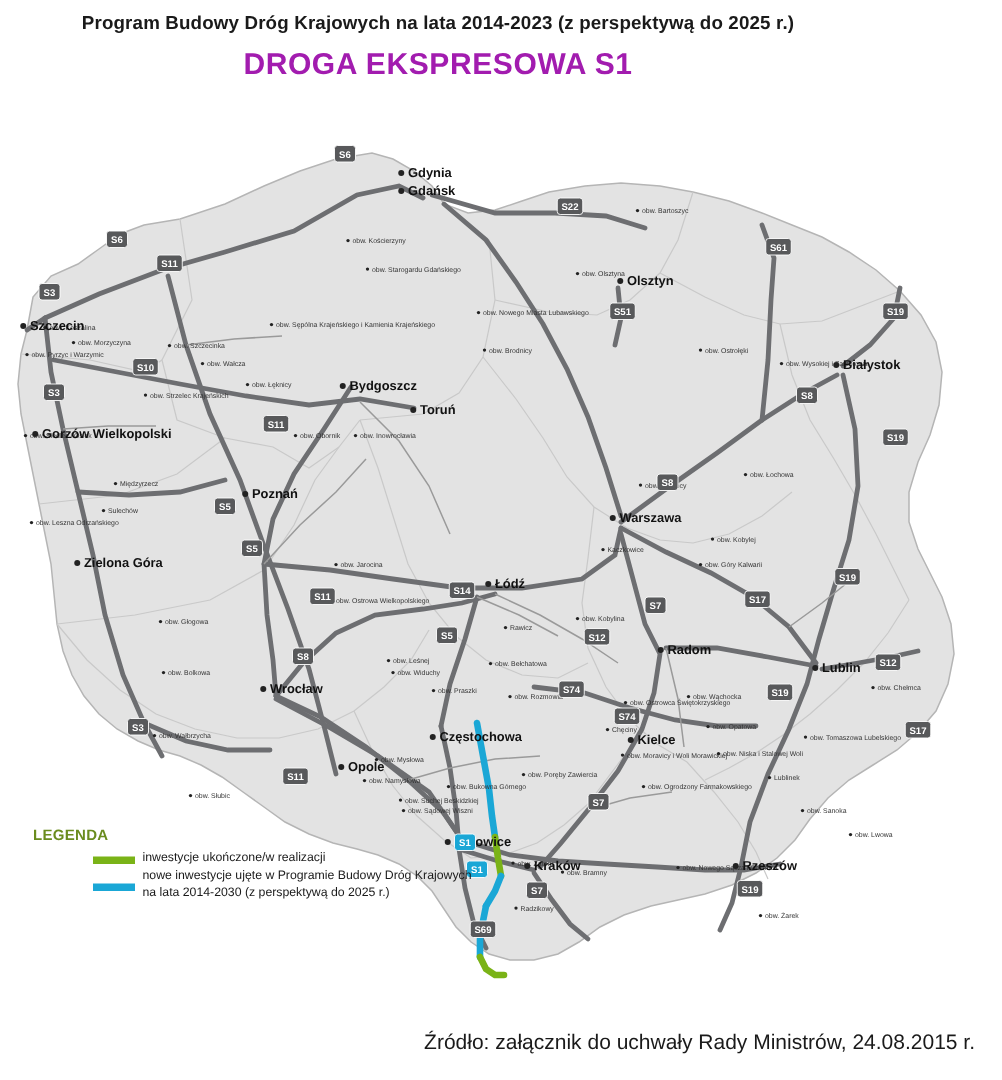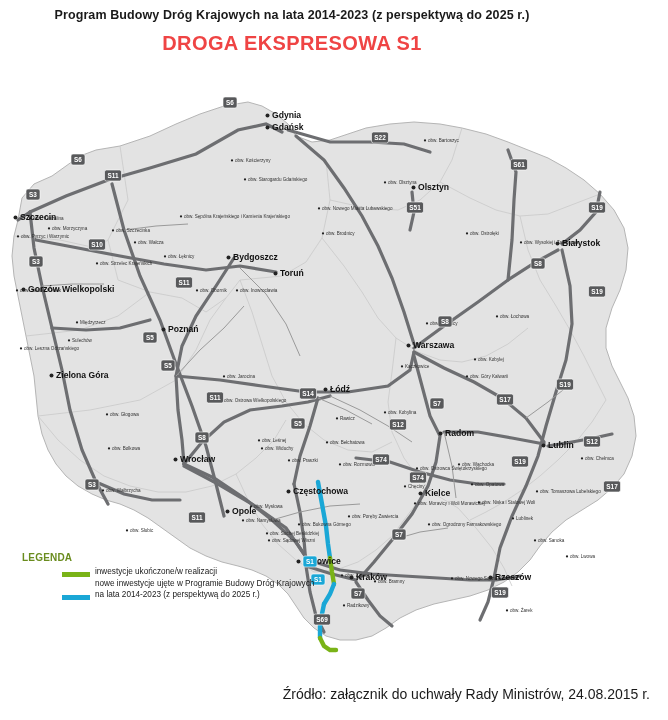--- a/index.html
+++ b/index.html
@@ -24,21 +24,21 @@
   .title-main {
     font-size: 12.5px;
     font-weight: bold;
     color: #1a1a1a;
     letter-spacing: 0.1px;
   }
   .title-sub {
     margin-top: 10px;
     font-size: 20px;
     font-weight: bold;
-    color: #ef4444;
+    color: #a21caf;
     letter-spacing: 0.4px;
   }
   .map-wrap {
     position: absolute;
     top: 80px;
     left: 0;
     width: 668px;
     height: 580px;
   }
   svg.map {
@@ -54,21 +54,21 @@
   }
   .legend-title {
     font-size: 10px;
     font-weight: bold;
     color: #6a8c1e;
     margin-bottom: 4px;
     letter-spacing: 0.2px;
   }
   .legend-row {
     display: flex;
-    align-items: flex-end;
+    align-items: center;
     margin-bottom: 2px;
     padding-left: 40px;
   }
   .legend-swatch {
     width: 28px;
     height: 5px;
     margin-top: 3px;
     margin-right: 5px;
     flex: 0 0 auto;
   }
@@ -732,17 +732,17 @@
 </div>
 
 <div class="legend">
   <div class="legend-title">LEGENDA</div>
   <div class="legend-row">
     <div class="legend-swatch sw-green"></div>
     <div class="legend-text">inwestycje ukończone/w realizacji</div>
   </div>
   <div class="legend-row">
     <div class="legend-swatch sw-blue"></div>
-    <div class="legend-text">nowe inwestycje ujęte w Programie Budowy Dróg Krajowych na lata 2014-2023 (z perspektywą do 2025 r.)</div>
+    <div class="legend-text">nowe inwestycje ujęte w Programie Budowy Dróg Krajowych na lata 2014-2030 (z perspektywą do 2025 r.)</div>
   </div>
 </div>
 
 <div class="source">Źródło: załącznik do uchwały Rady Ministrów, 24.08.2015 r.</div>
 
 </body></html>

